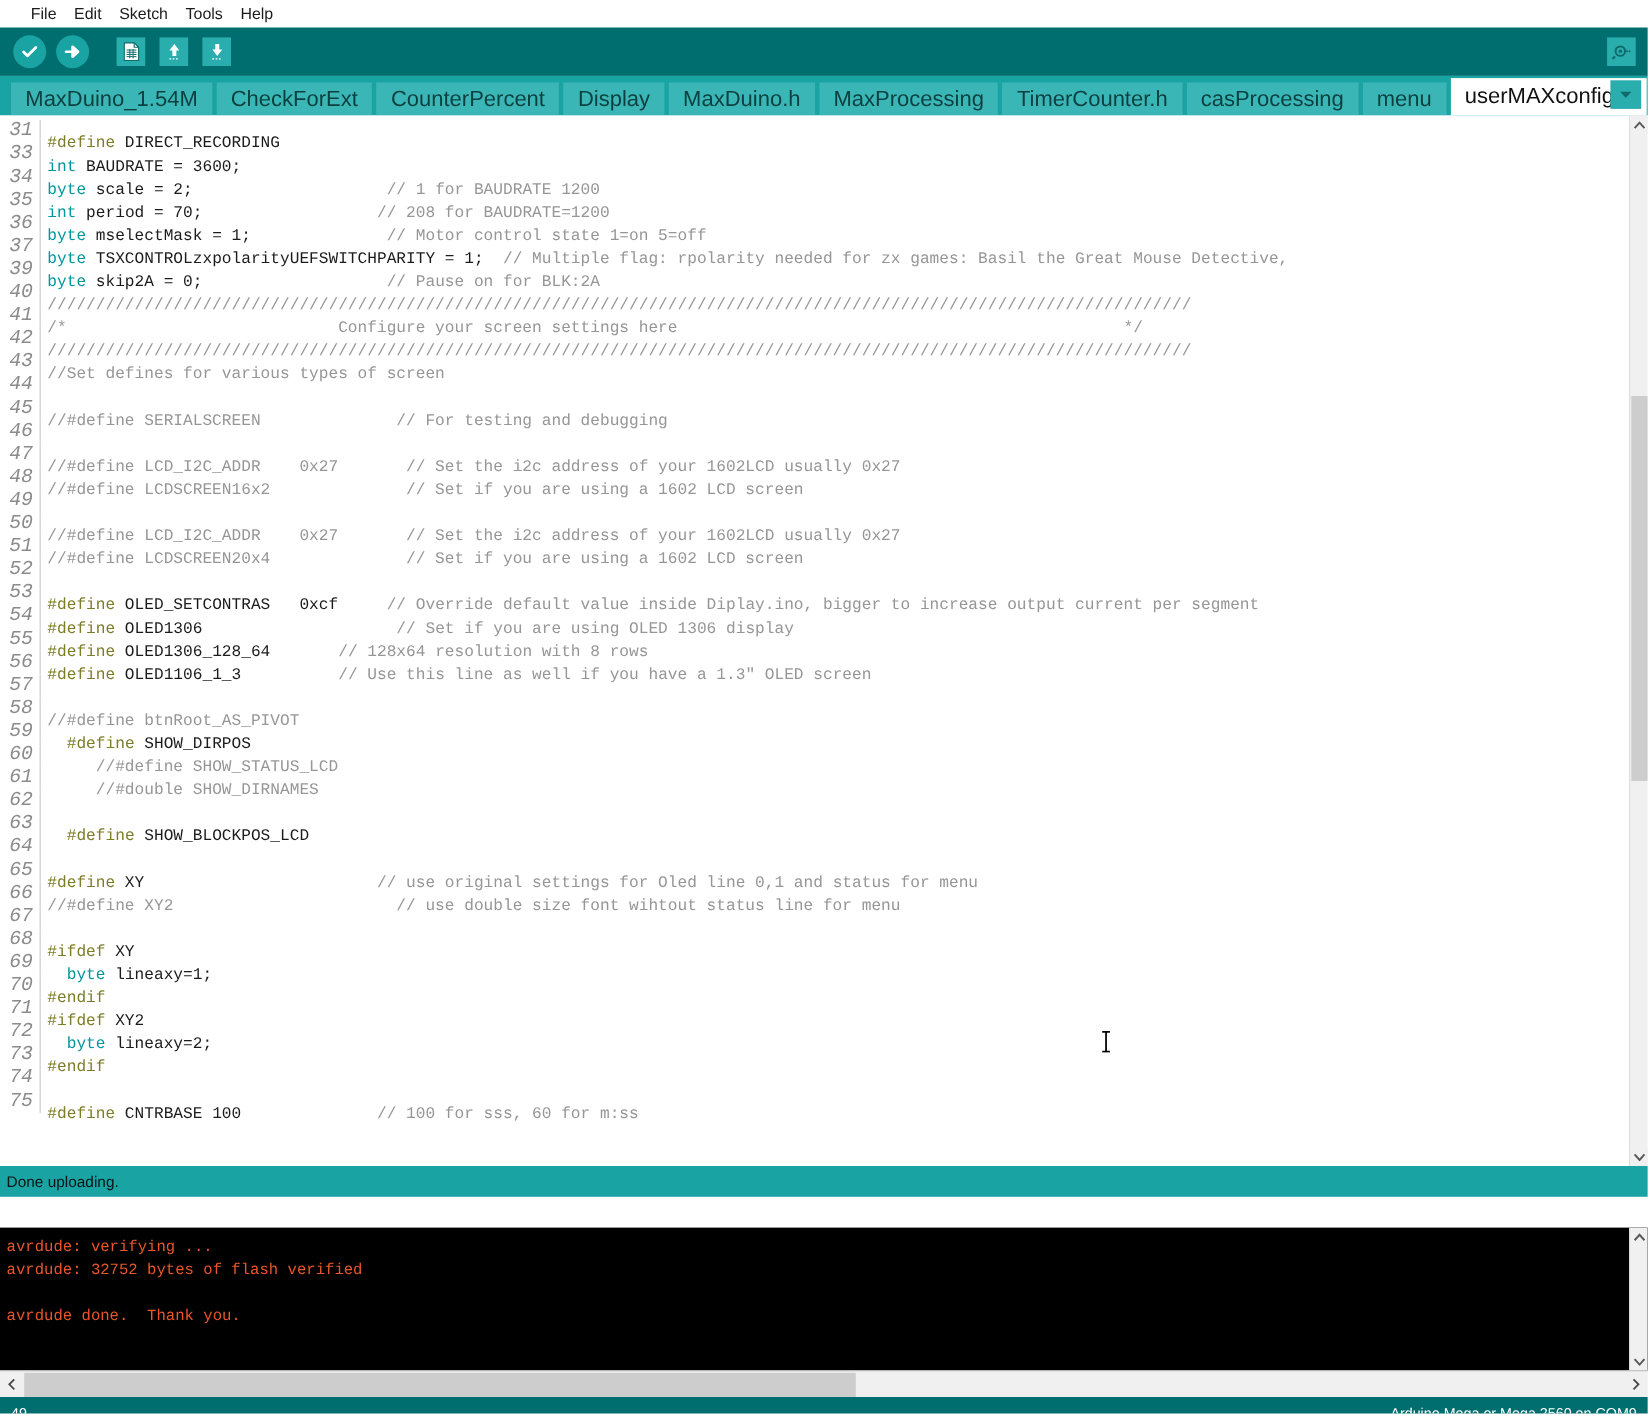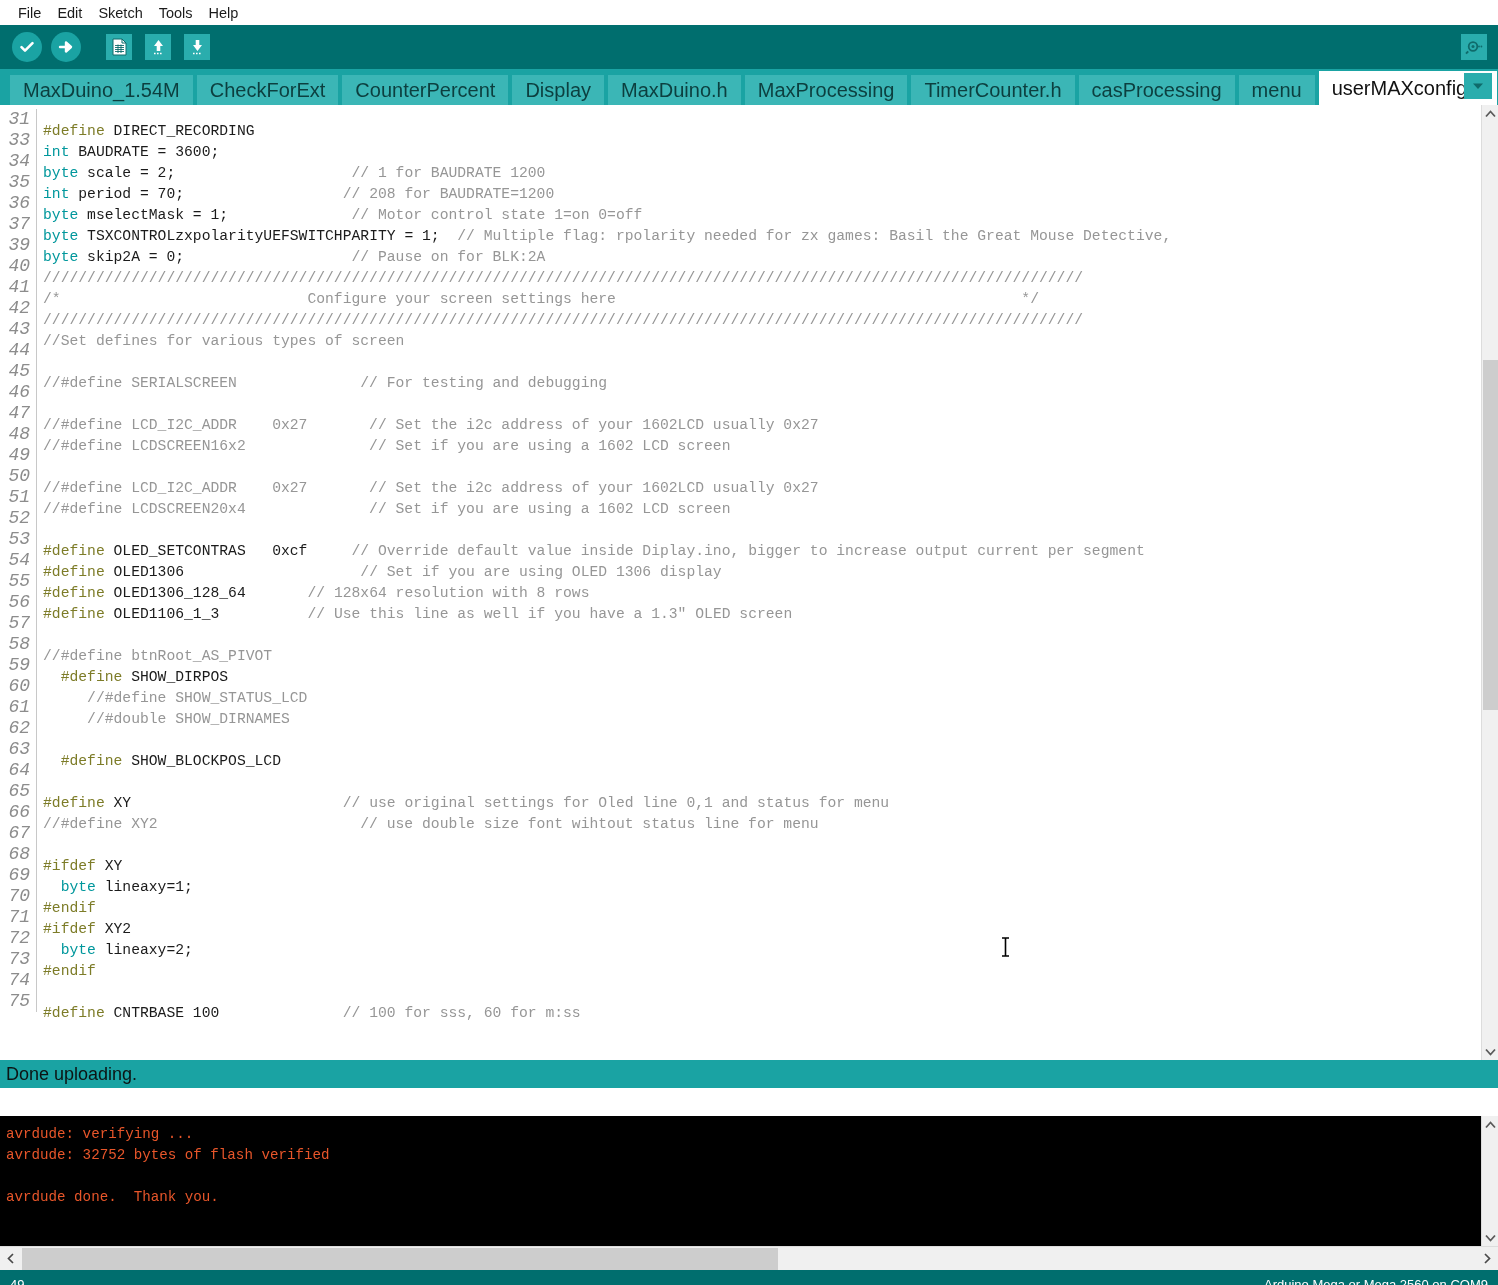--- a/index.html
+++ b/index.html
@@ -11,21 +11,21 @@
     font-family: "Liberation Sans", sans-serif;
   }
   #app { position: relative; width: 1498px; height: 1285px; }
 
   
   .menubar {
     height: 25px;
     background: #ffffff;
     display: flex;
     align-items: center;
-    padding-left: 10px;
+    padding-left: 20px;
     font-size: 14.5px;
     color: #1b1b1b;
   }
   .menubar .menu-item {
     padding: 2px 8px;
     cursor: default;
     line-height: 18px;
   }
 
   
@@ -171,21 +171,21 @@
     left: 1001px; top: 832px;
     width: 9px; height: 20px;
     pointer-events: none;
   }
 
   
   .statusmsg {
     height: 28px;
     background: #1aa3a3;
     color: #0c1414;
-    font-size: 18px;
+    font-size: 14px;
     display: flex; align-items: center;
     padding-left: 6px;
   }
 
   
   .console {
     height: 130px;
     background: #000000;
     position: relative;
     overflow: hidden;
@@ -346,21 +346,21 @@
         </svg>
     </div>
   </div>
 
   <div class="editor-wrap">
     <div class="code-area" id="code-area">
         <div class="code-line"><span class="gutter-num">31</span><span class="gutter-bar"></span><span class="code-text"><span class="t-pre">#define</span><span class="t-txt"> DIRECT_RECORDING</span></span></div>
         <div class="code-line"><span class="gutter-num">33</span><span class="gutter-bar"></span><span class="code-text"><span class="t-kw">int</span><span class="t-txt"> BAUDRATE = 3600;</span></span></div>
         <div class="code-line"><span class="gutter-num">34</span><span class="gutter-bar"></span><span class="code-text"><span class="t-kw">byte</span><span class="t-txt"> scale = 2;                    </span><span class="t-cmt">// 1 for BAUDRATE 1200</span></span></div>
         <div class="code-line"><span class="gutter-num">35</span><span class="gutter-bar"></span><span class="code-text"><span class="t-kw">int</span><span class="t-txt"> period = 70;                  </span><span class="t-cmt">// 208 for BAUDRATE=1200</span></span></div>
-        <div class="code-line"><span class="gutter-num">36</span><span class="gutter-bar"></span><span class="code-text"><span class="t-kw">byte</span><span class="t-txt"> mselectMask = 1;              </span><span class="t-cmt">// Motor control state 1=on 0=off</span></span></div>
+        <div class="code-line"><span class="gutter-num">36</span><span class="gutter-bar"></span><span class="code-text"><span class="t-kw">byte</span><span class="t-txt"> mselectMask = 1;              </span><span class="t-cmt">// Motor control state 1=on 5=off</span></span></div>
         <div class="code-line"><span class="gutter-num">37</span><span class="gutter-bar"></span><span class="code-text"><span class="t-kw">byte</span><span class="t-txt"> TSXCONTROLzxpolarityUEFSWITCHPARITY = 1;  </span><span class="t-cmt">// Multiple flag: rpolarity needed for zx games: Basil the Great Mouse Detective,</span></span></div>
         <div class="code-line"><span class="gutter-num">39</span><span class="gutter-bar"></span><span class="code-text"><span class="t-kw">byte</span><span class="t-txt"> skip2A = 0;                   </span><span class="t-cmt">// Pause on for BLK:2A</span></span></div>
         <div class="code-line"><span class="gutter-num">40</span><span class="gutter-bar"></span><span class="code-text"><span class="t-cmt">//////////////////////////////////////////////////////////////////////////////////////////////////////////////////////</span></span></div>
         <div class="code-line"><span class="gutter-num">41</span><span class="gutter-bar"></span><span class="code-text"><span class="t-cmt">/*                            Configure your screen settings here                                              */</span></span></div>
         <div class="code-line"><span class="gutter-num">42</span><span class="gutter-bar"></span><span class="code-text"><span class="t-cmt">//////////////////////////////////////////////////////////////////////////////////////////////////////////////////////</span></span></div>
         <div class="code-line"><span class="gutter-num">43</span><span class="gutter-bar"></span><span class="code-text"><span class="t-cmt">//Set defines for various types of screen</span></span></div>
         <div class="code-line"><span class="gutter-num">44</span><span class="gutter-bar"></span><span class="code-text"></span></div>
         <div class="code-line"><span class="gutter-num">45</span><span class="gutter-bar"></span><span class="code-text"><span class="t-cmt">//#define SERIALSCREEN              // For testing and debugging</span></span></div>
         <div class="code-line"><span class="gutter-num">46</span><span class="gutter-bar"></span><span class="code-text"></span></div>
         <div class="code-line"><span class="gutter-num">47</span><span class="gutter-bar"></span><span class="code-text"><span class="t-cmt">//#define LCD_I2C_ADDR    0x27       // Set the i2c address of your 1602LCD usually 0x27</span></span></div>

